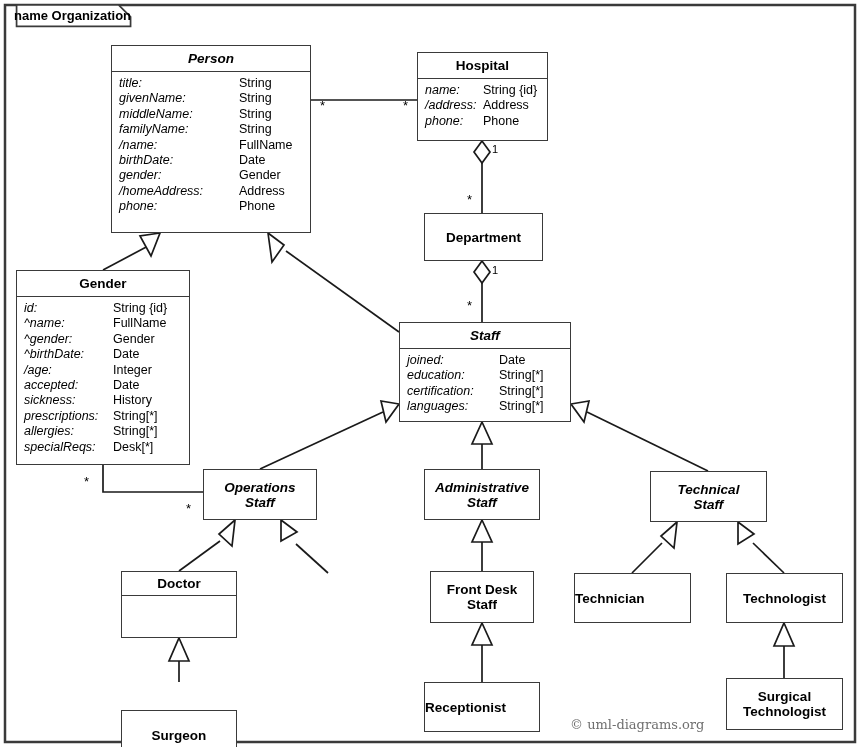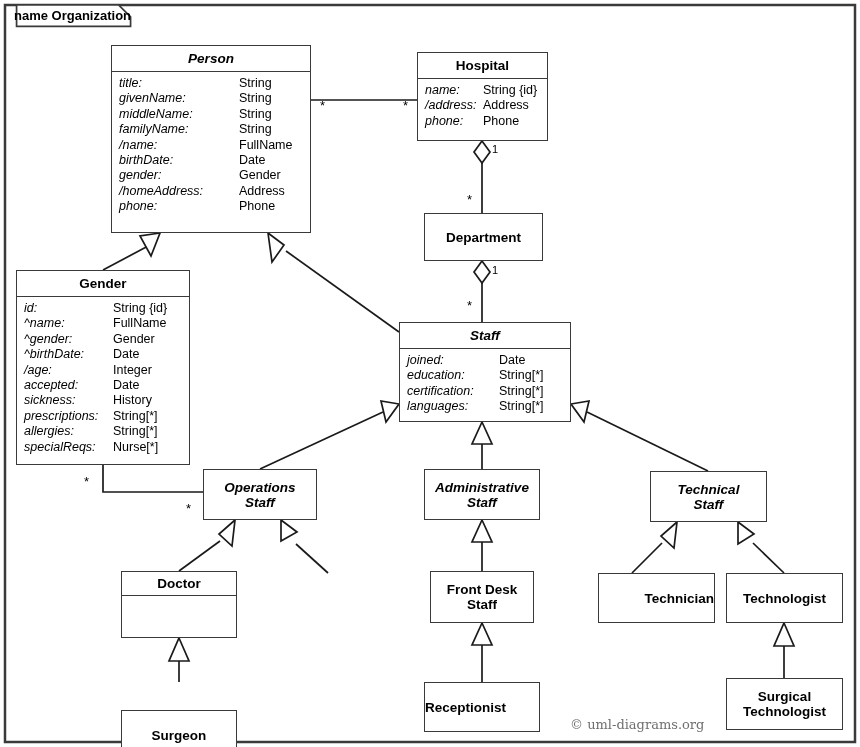--- a/index.html
+++ b/index.html
@@ -239,21 +239,21 @@
     <div class="attrs">
       <span class="attr"><span class="an" style="width:89px">id:</span><span class="at">String {id}</span></span>
       <span class="attr"><span class="an" style="width:89px">^name:</span><span class="at">FullName</span></span>
       <span class="attr"><span class="an" style="width:89px">^gender:</span><span class="at">Gender</span></span>
       <span class="attr"><span class="an" style="width:89px">^birthDate:</span><span class="at">Date</span></span>
       <span class="attr"><span class="an" style="width:89px">/age:</span><span class="at">Integer</span></span>
       <span class="attr"><span class="an" style="width:89px">accepted:</span><span class="at">Date</span></span>
       <span class="attr"><span class="an" style="width:89px">sickness:</span><span class="at">History</span></span>
       <span class="attr"><span class="an" style="width:89px">prescriptions:</span><span class="at">String[*]</span></span>
       <span class="attr"><span class="an" style="width:89px">allergies:</span><span class="at">String[*]</span></span>
-      <span class="attr"><span class="an" style="width:89px">specialReqs:</span><span class="at">Nurse[*]</span></span>
+      <span class="attr"><span class="an" style="width:89px">specialReqs:</span><span class="at">Desk[*]</span></span>
     </div>
   </div>
 
   <div class="cls abstract" style="left:399px; top:322px; width:172px; height:100px;">
     <div class="hdr">Staff</div>
     <div class="sep"></div>
     <div class="attrs">
       <span class="attr"><span class="an" style="width:92px">joined:</span><span class="at">Date</span></span>
       <span class="attr"><span class="an" style="width:92px">education:</span><span class="at">String[*]</span></span>
       <span class="attr"><span class="an" style="width:92px">certification:</span><span class="at">String[*]</span></span>
@@ -280,21 +280,21 @@
     <div class="hdr" style="padding:4px 2px">Doctor</div>
     <div class="sep"></div>
   </div>
 
 
   <div class="cls" style="left:430px; top:571px; width:104px; height:52px; display:flex; align-items:center; justify-content:center;">
     <div class="hdr" style="padding:0">Front Desk
 Staff</div>
   </div>
 
-  <div class="cls" style="left:574px; top:573px; width:117px; height:50px; display:flex; align-items:center; justify-content:flex-end;margin-left:24px;">
+  <div class="cls" style="left:574px; top:573px; width:117px; height:50px; display:flex; align-items:center; justify-content:flex-start;">
     <div class="hdr" style="padding:0">Technician</div>
   </div>
 
   <div class="cls" style="left:726px; top:573px; width:117px; height:50px; display:flex; align-items:center; justify-content:center;">
     <div class="hdr" style="padding:0">Technologist</div>
   </div>
 
   <div class="cls" style="left:121px; top:682px; width:116px; height:50px; display:flex; align-items:center; justify-content:center;margin-top:28px;">
     <div class="hdr" style="padding:0">Surgeon</div>
   </div>

